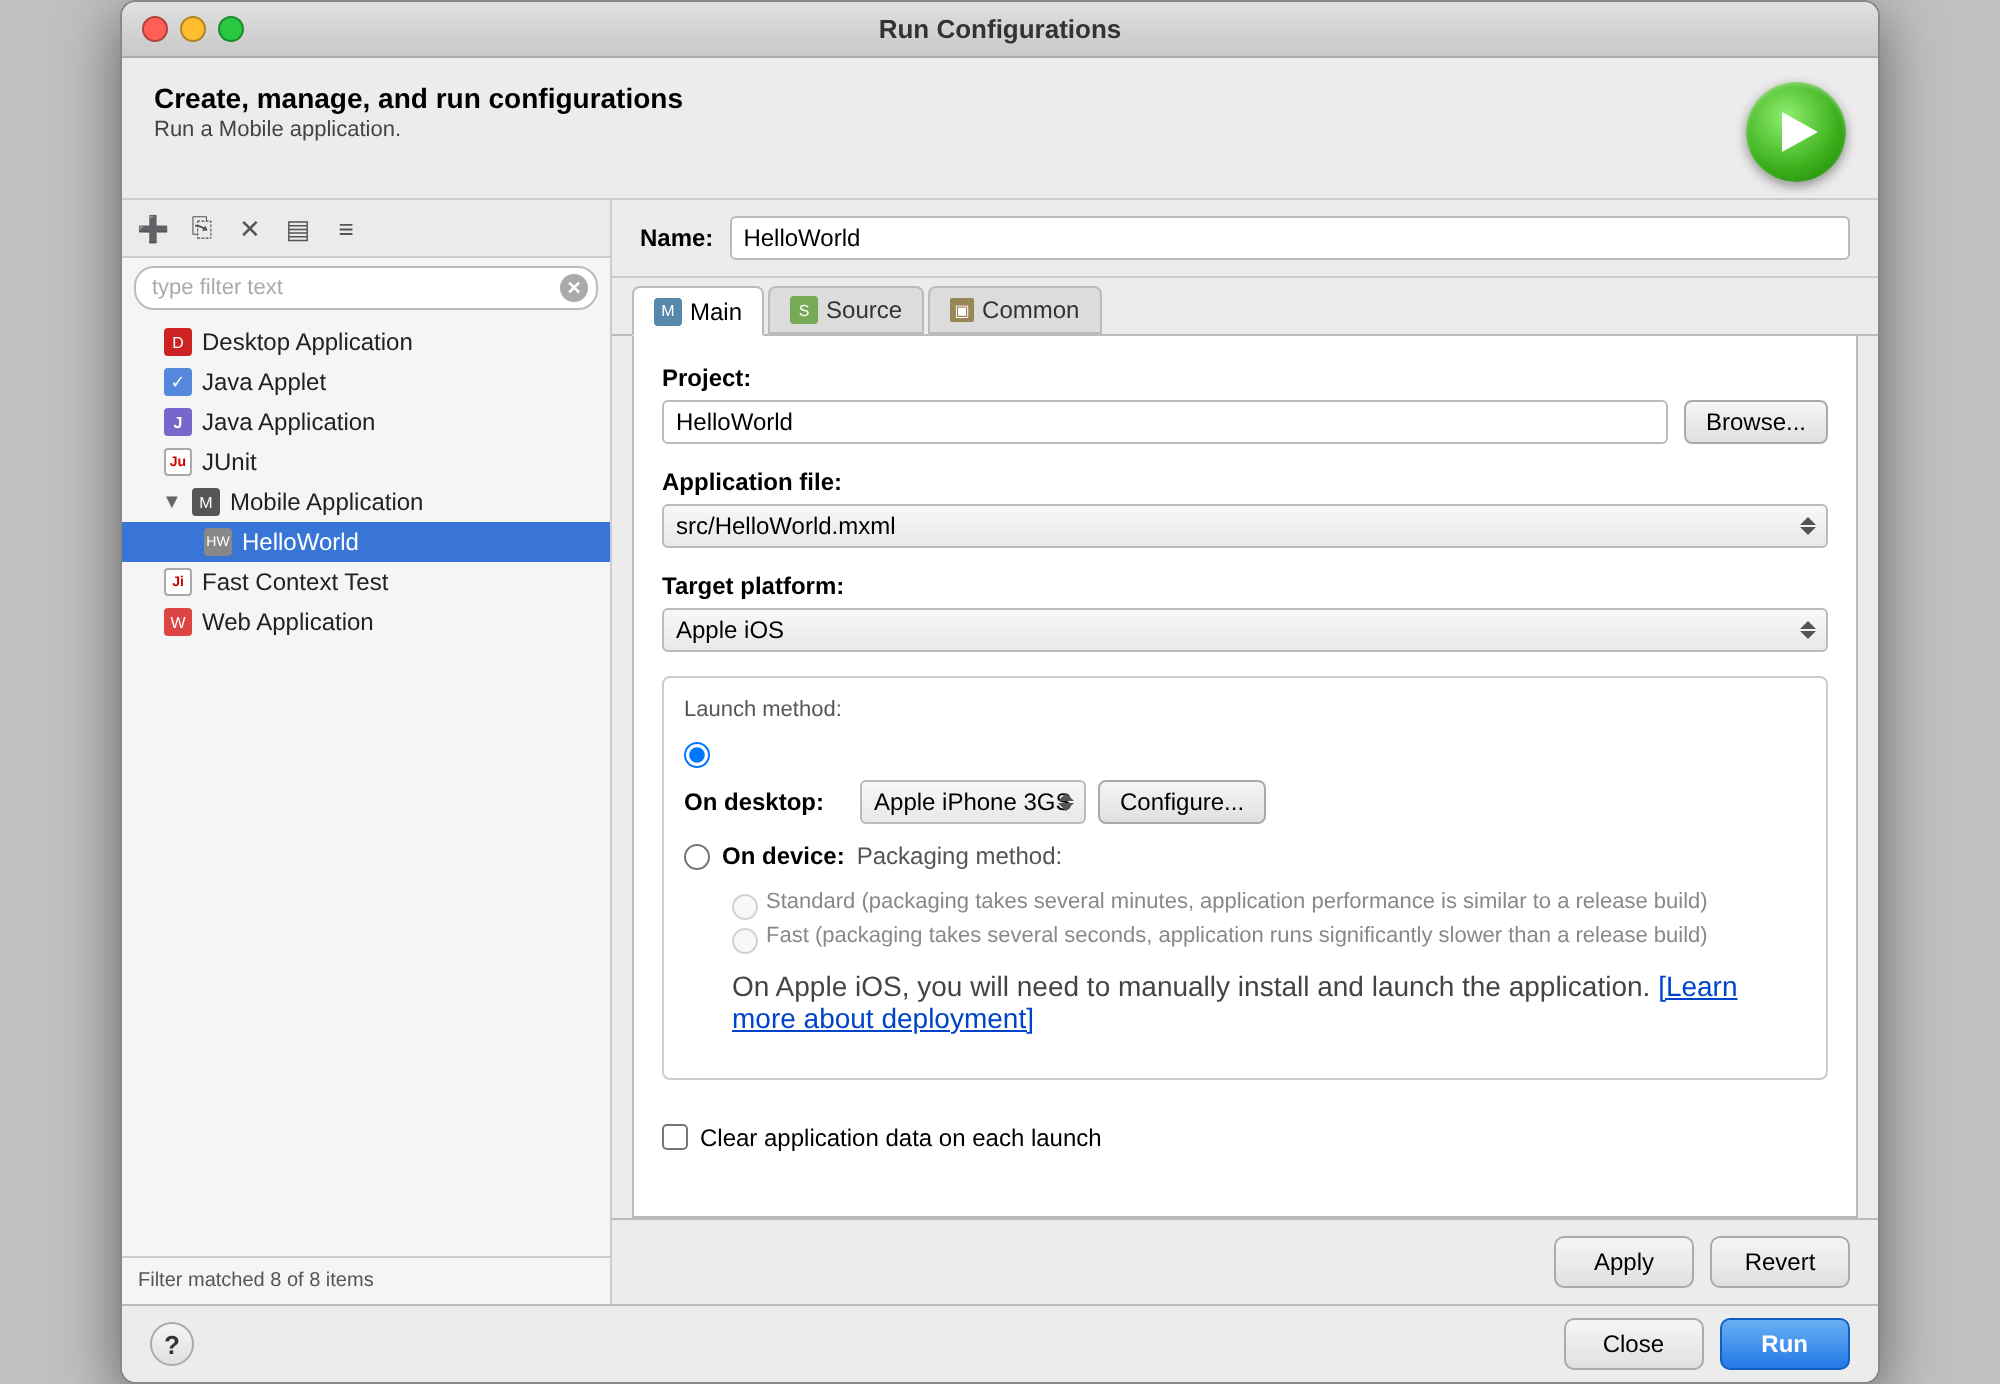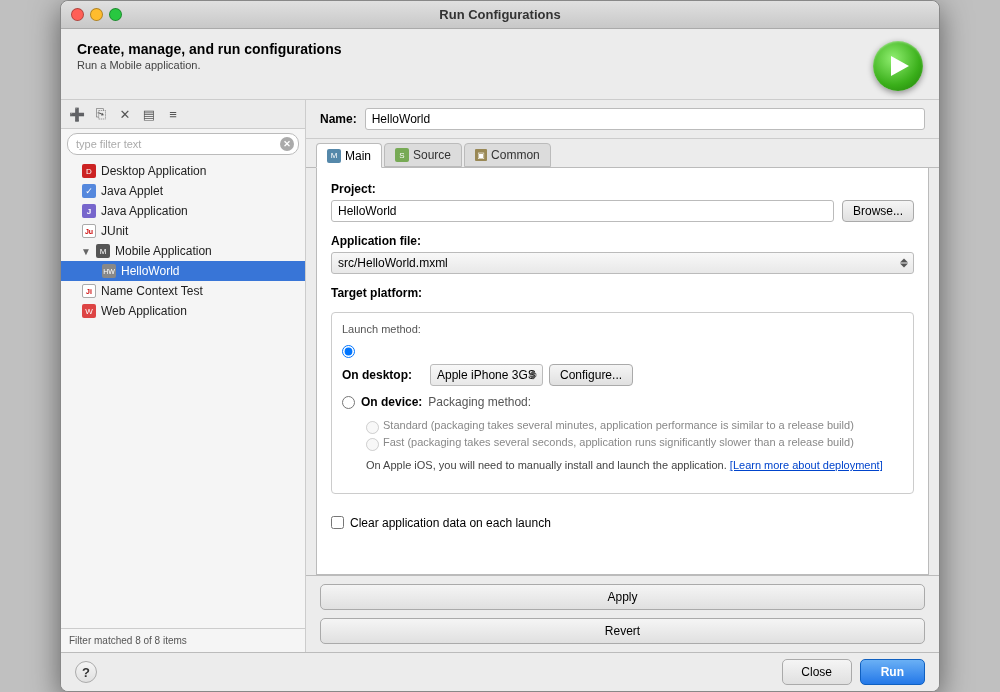--- a/index.html
+++ b/index.html
@@ -434,21 +434,21 @@
     .pkg-option {
       display: flex;
       align-items: flex-start;
       gap: 4px;
       margin-bottom: 2px;
       font-size: 11px;
       color: #888;
     }
     .pkg-option input { margin-top: 1px; }
     .info-text {
-      font-size: 11px;
+      font-size: 14px;
       color: #444;
       margin: 8px 0 4px 0;
     }
     .link-text {
       color: #0044cc;
       text-decoration: underline;
       cursor: pointer;
     }
     .configure-link {
       color: #0044cc;
@@ -468,21 +468,20 @@
     .checkbox-row input[type="checkbox"] { }
     .checkbox-label { font-size: 12px; }
     
     .bottom-panel {
       padding: 8px 14px;
       display: flex;
       justify-content: flex-end;
       gap: 8px;
       border-top: 1px solid #bbb;
       background: #ececec;
-      flex-direction: column;
     }
     .bottom-btn {
       padding: 4px 16px;
       height: 26px;
       background: linear-gradient(to bottom, #f5f5f5, #e0e0e0);
       border: 1px solid #aaa;
       border-radius: 5px;
       font-size: 12px;
       cursor: pointer;
       min-width: 70px;
@@ -634,21 +633,21 @@
           <span class="tree-icon">
             <span class="icon-mobile" style="background:#888; font-size:7px;">HW</span>
           </span>
           <span>HelloWorld</span>
         </div>
 
         <div class="tree-item indent1">
           <span class="tree-icon">
             <span class="icon-ju" style="font-size:7px;">Ji</span>
           </span>
-          <span>Name Context Test</span>
+          <span>Fast Context Test</span>
         </div>
 
         <div class="tree-item indent1">
           <span class="tree-icon">
             <span class="icon-world">W</span>
           </span>
           <span>Web Application</span>
         </div>
 
       </div>
@@ -698,20 +697,31 @@
             </select>
             <div class="arr-set">
               <span class="arr-up"></span>
               <span class="arr-down"></span>
             </div>
           </div>
         </div>
 
         <div class="form-group">
           <label class="form-label">Target platform:</label>
+          <div class="select-wrapper">
+            <select class="form-select" style="width:100%;">
+              <option>Apple iOS</option>
+              <option>Google Android</option>
+              <option>BlackBerry Tablet OS</option>
+            </select>
+            <div class="arr-set">
+              <span class="arr-up"></span>
+              <span class="arr-down"></span>
+            </div>
+          </div>
         </div>
 
         <div class="launch-box">
           <div class="launch-box-title">Launch method:</div>
 
           <div class="radio-row">
             <input type="radio" name="launch" checked="" style="">
             <div class="inline-select-row">
               <span class="radio-label">On desktop:</span>
               <div class="select-wrapper" style="flex:1;padding-left:12px;">

